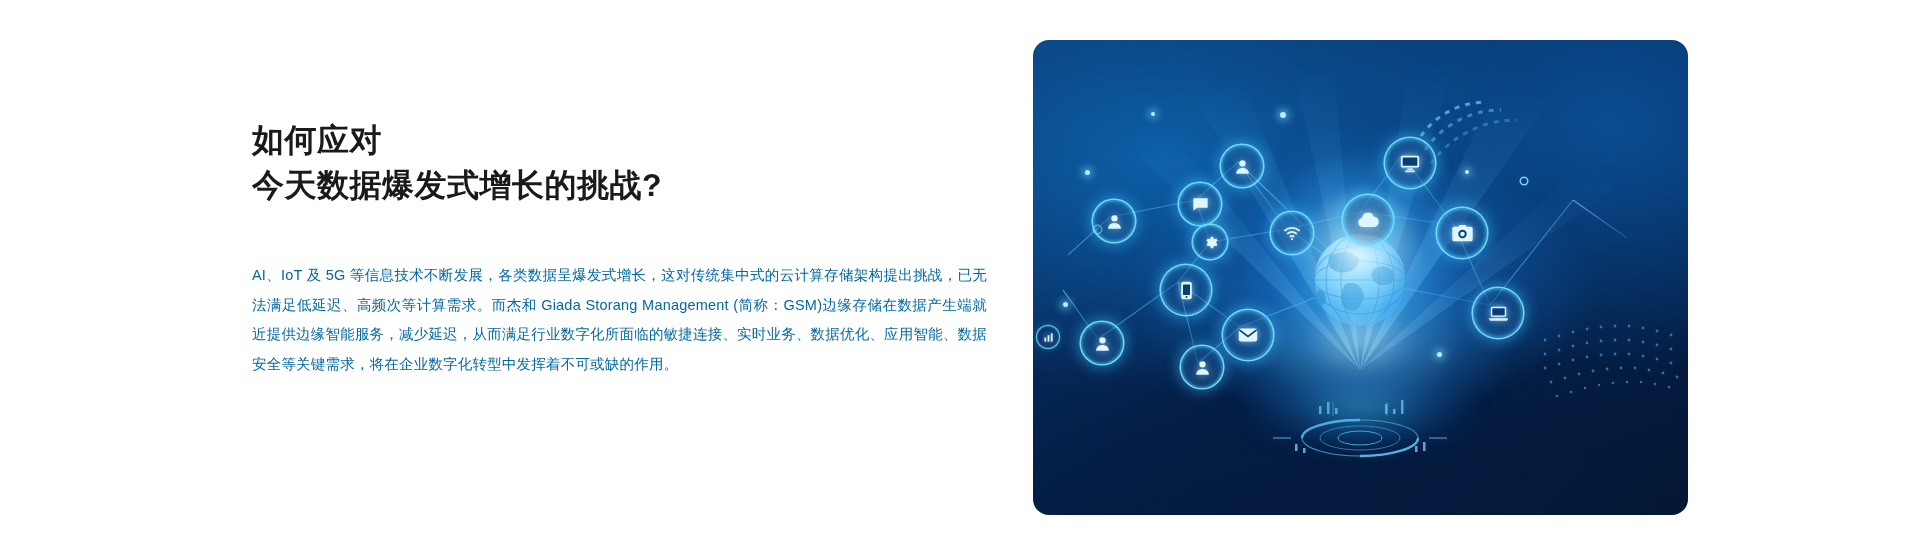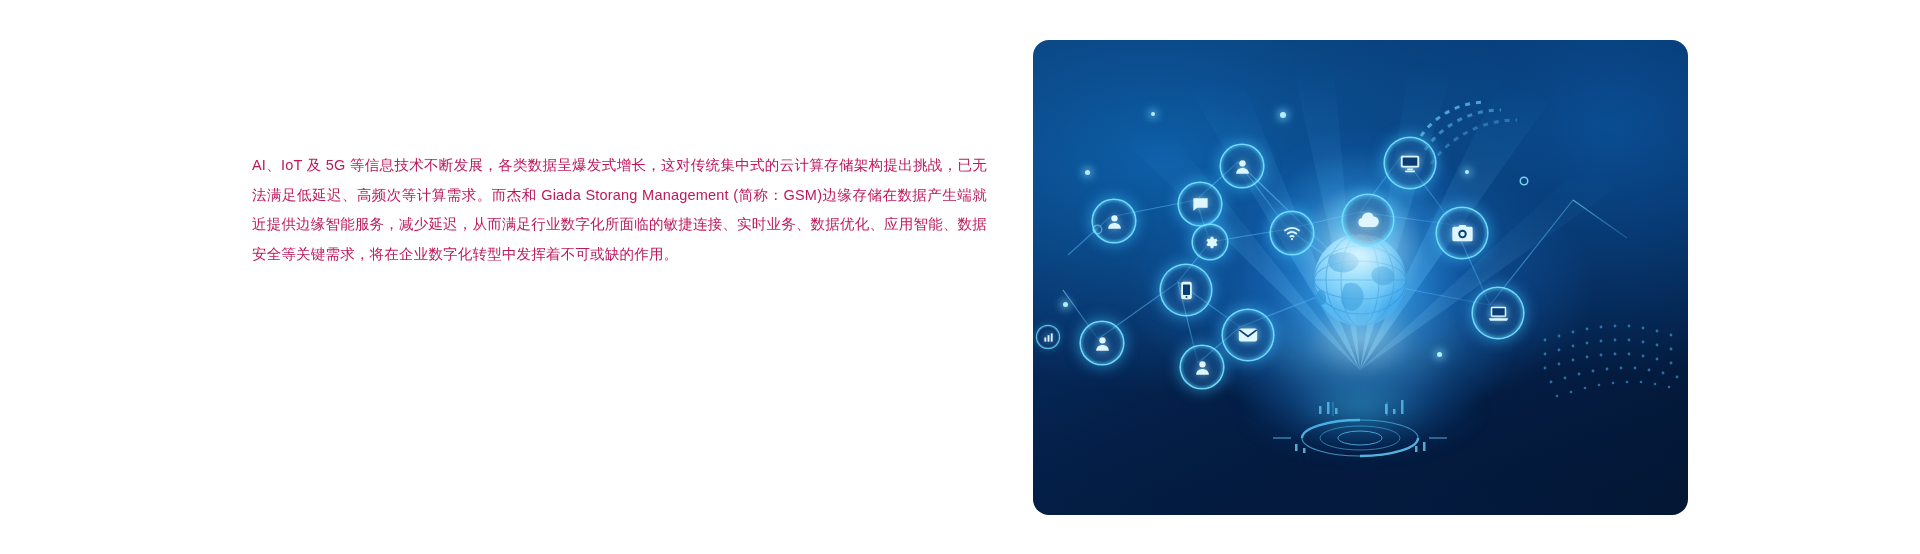--- a/index.html
+++ b/index.html
@@ -25,22 +25,22 @@
   .headline {
     color: #1a1a1a;
     font-size: 32px;
     font-weight: 700;
     line-height: 1.42;
     letter-spacing: 0.5px;
   }
   .headline .hl-line { display: block; white-space: nowrap; }
 
   .body-copy {
-    margin-top: 33px;
-    color: #be185d;
+    margin-top: 52px;
+    color: #0369a1;
     font-size: 14.5px;
     line-height: 2.05;
     letter-spacing: 0.2px;
     width: 735px;
     text-align: justify;
   }
 
   
   .art-panel {
     position: absolute;
@@ -131,20 +131,24 @@
     pointer-events: none;
   }
 </style>
 </head>
 <body>
 
 <div class="page">
 
   <div class="text-col">
 
+    <div class="headline">
+      <span class="hl-line">如何应对</span>
+      <span class="hl-line">今天数据爆发式增长的挑战?</span>
+    </div>
 
     <p class="body-copy">AI、IoT 及 5G 等信息技术不断发展，各类数据呈爆发式增长，这对传统集中式的云计算存储架构提出挑战，已无法满足低延迟、高频次等计算需求。而杰和 Giada Storang Management (简称：GSM)边缘存储在数据产生端就近提供边缘智能服务，减少延迟，从而满足行业数字化所面临的敏捷连接、实时业务、数据优化、应用智能、数据安全等关键需求，将在企业数字化转型中发挥着不可或缺的作用。</p>
 
   </div>
 
   <div class="art-panel">
 
     <svg class="art-svg" viewBox="0 0 655 475" preserveAspectRatio="none">
       <defs>
         <linearGradient id="lnk" x1="0" y1="0" x2="1" y2="1">

